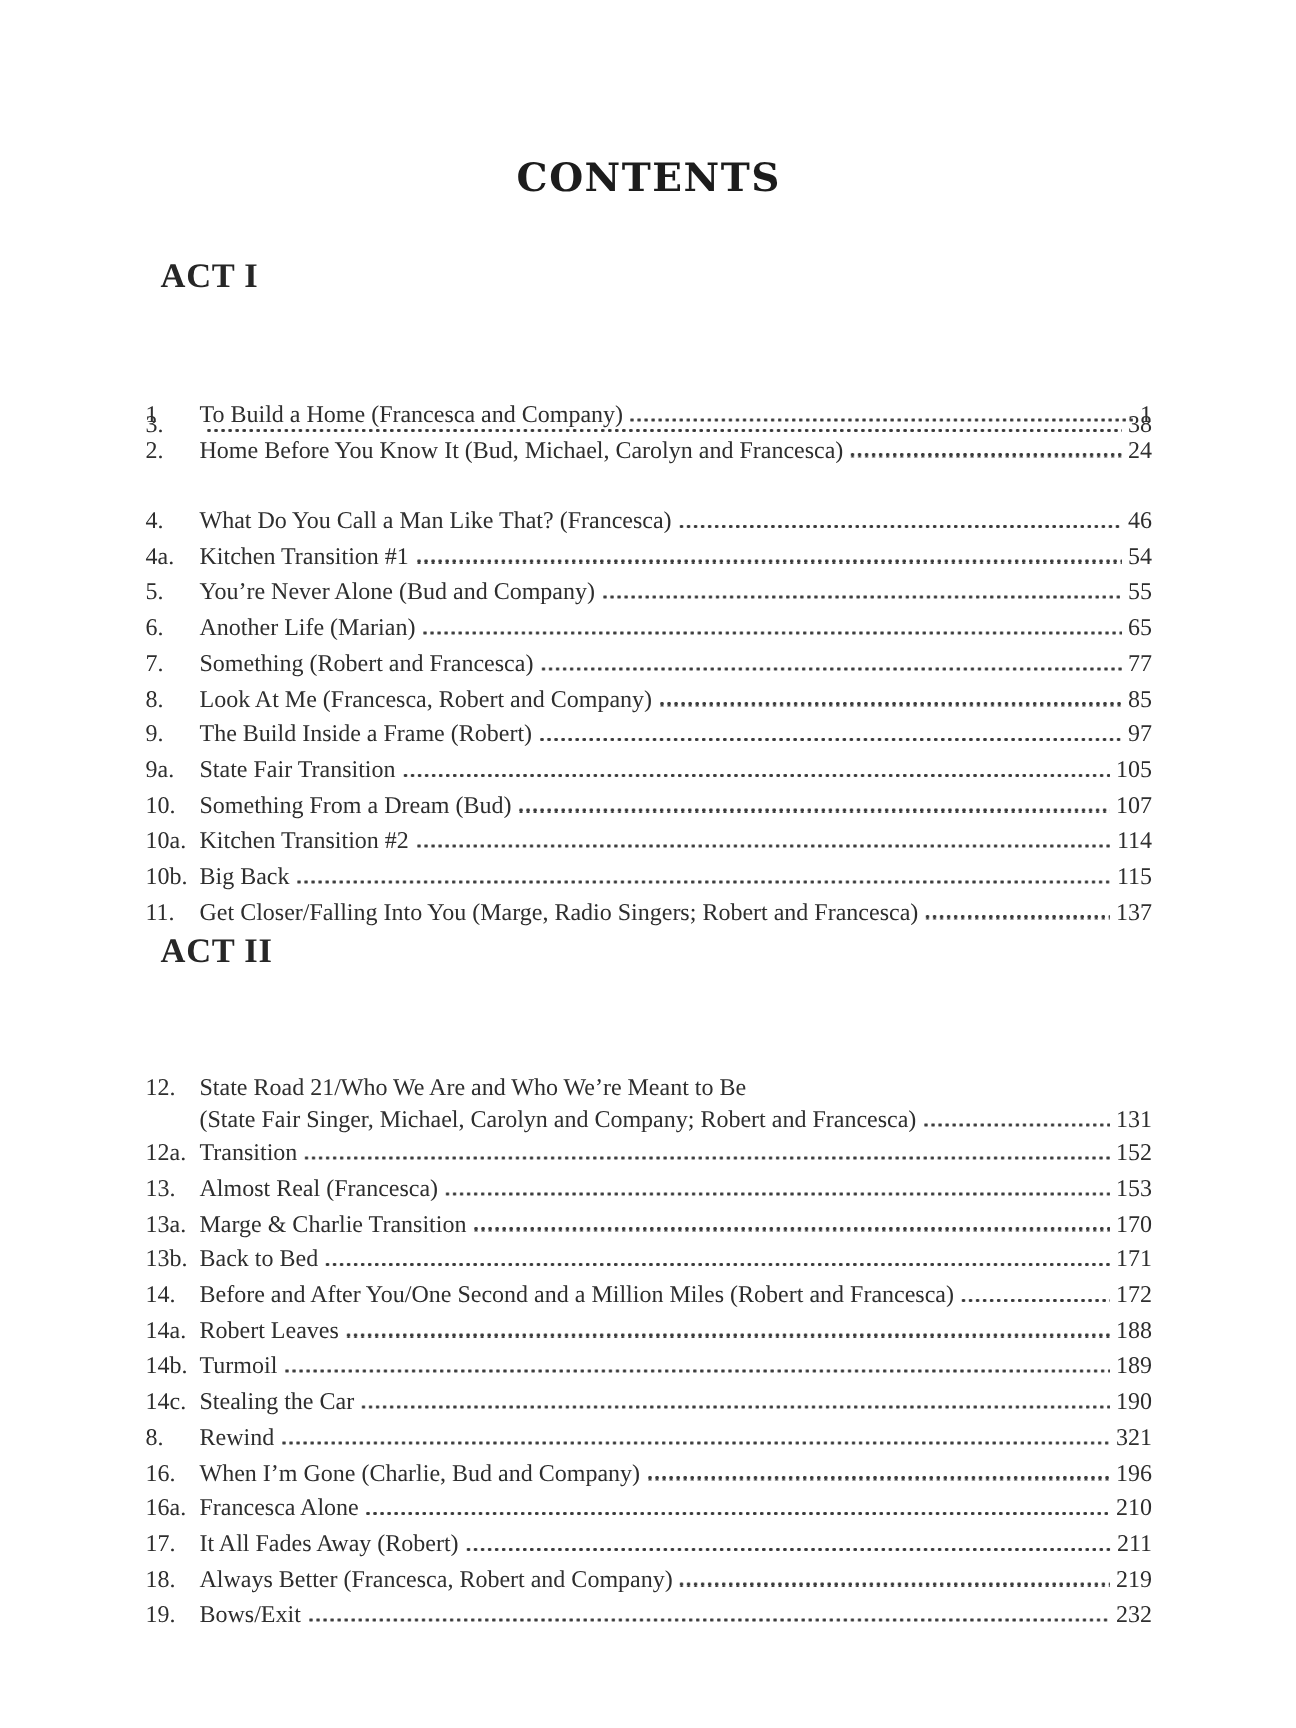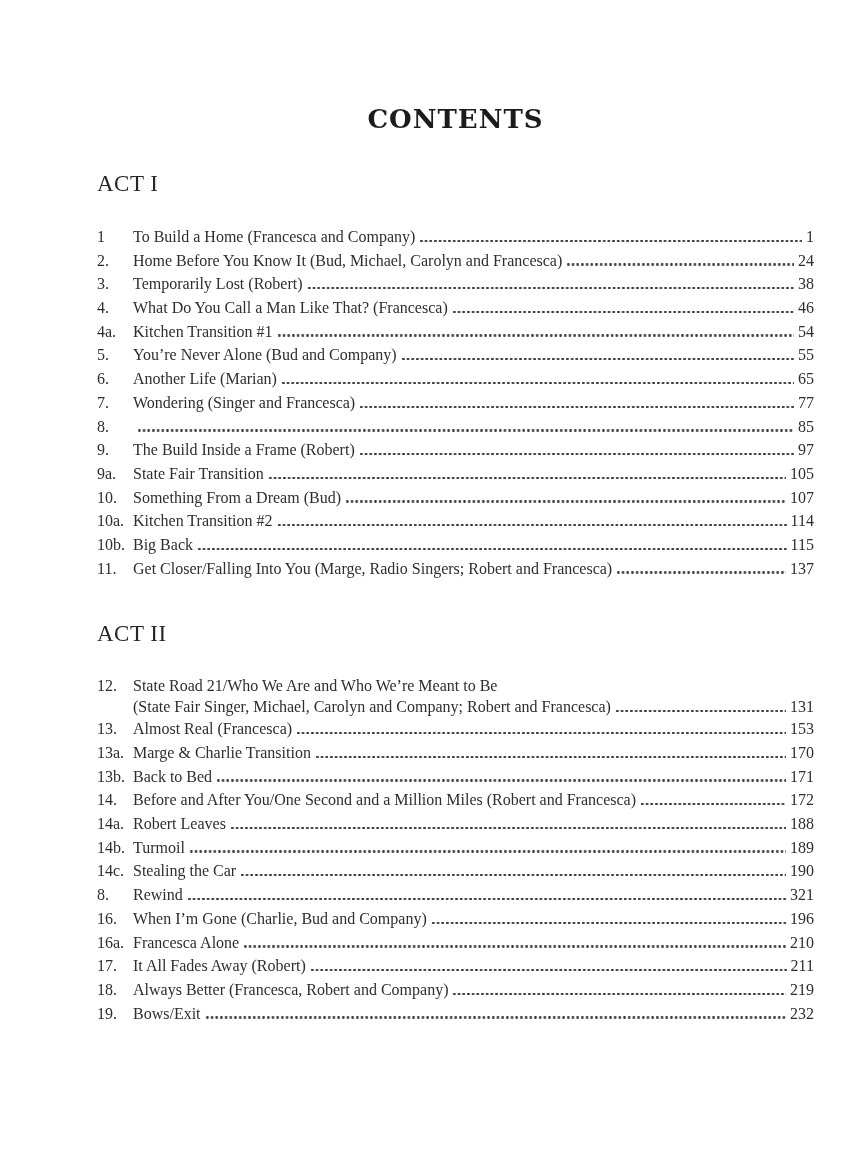--- a/index.html
+++ b/index.html
@@ -5,40 +5,40 @@
   html, body {
     margin: 0;
     padding: 0;
     background: #ffffff;
   }
   .page {
     position: relative;
     width: 864px;
     height: 1152px;
     box-sizing: border-box;
-    padding: 0 50px 0 97px;
+    padding: 0 96px 0 97px;
     background: #ffffff;
     font-family: "Liberation Serif", "DejaVu Serif", serif;
     color: #2e2e2e;
     overflow: hidden;
   }
   .title {
     margin: 0;
     padding-top: 104px;
     text-align: center;
     font-family: "DejaVu Serif", serif;
     font-size: 26px;
     font-weight: bold;
     letter-spacing: 1px;
     color: #1c1c1c;
   }
   .act-heading {
-    margin: 0;
+    margin: 10px;
     font-size: 23px;
-    font-weight: normal;
+    font-weight: bold;
     letter-spacing: 0.5px;
     color: #262626;
     line-height: 27px;
   }
   .act-1 .act-heading { margin-top: 36px; }
   .act-2 .act-heading { margin-top: 40px; }
   .act-items {
     margin-top: 28px;
   }
   .row {
@@ -60,20 +60,21 @@
     line-height: 21px;
     font-family: Liberation Serif, serif;
   }
   .num {
     flex: 0 0 36px;
     color: #2e2e2e;
   }
   .entry-title {
     flex: 0 0 auto;
     color: #2e2e2e;
+    margin-top: 40px;
   }
   .leader {
     flex: 1 1 10px;
     min-width: 10px;
     height: 2.3px;
     margin: 0 4px 0 4px;
     background-image: radial-gradient(circle, #3b3b3b 1.05px, rgba(0,0,0,0) 1.4px);
     background-size: 4.7px 2.3px;
     background-position: left bottom;
     background-repeat: repeat-x;
@@ -102,21 +103,20 @@
 
   <div class="row">
     <span class="num">2.</span>
     <span class="entry-title">Home Before You Know It (Bud, Michael, Carolyn and Francesca)</span>
     <span class="leader"></span>
     <span class="pg">24</span>
   </div>
 
   <div class="row">
     <span class="num">3.</span>
-    <span class="entry-title">Temporarily Lost (Robert)</span>
     <span class="leader"></span>
     <span class="pg">38</span>
   </div>
 
   <div class="row">
     <span class="num">4.</span>
     <span class="entry-title">What Do You Call a Man Like That? (Francesca)</span>
     <span class="leader"></span>
     <span class="pg">46</span>
   </div>
@@ -137,27 +137,28 @@
 
   <div class="row">
     <span class="num">6.</span>
     <span class="entry-title">Another Life (Marian)</span>
     <span class="leader"></span>
     <span class="pg">65</span>
   </div>
 
   <div class="row">
     <span class="num">7.</span>
-    <span class="entry-title">Wondering (Singer and Francesca)</span>
+    <span class="entry-title">Something (Robert and Francesca)</span>
     <span class="leader"></span>
     <span class="pg">77</span>
   </div>
 
   <div class="row">
     <span class="num">8.</span>
+    <span class="entry-title">Look At Me (Francesca, Robert and Company)</span>
     <span class="leader"></span>
     <span class="pg">85</span>
   </div>
 
   <div class="row">
     <span class="num">9.</span>
     <span class="entry-title">The Build Inside a Frame (Robert)</span>
     <span class="leader"></span>
     <span class="pg">97</span>
   </div>
@@ -208,20 +209,26 @@
       <span class="entry-title">State Road 21/Who We Are and Who We’re Meant to Be</span>
     </div>
     <div class="line">
       <span class="num"></span>
       <span class="entry-title">(State Fair Singer, Michael, Carolyn and Company; Robert and Francesca)</span>
       <span class="leader"></span>
       <span class="pg">131</span>
     </div>
   </div>
 
+  <div class="row">
+    <span class="num">12a.</span>
+    <span class="entry-title">Transition</span>
+    <span class="leader"></span>
+    <span class="pg">152</span>
+  </div>
 
   <div class="row">
     <span class="num">13.</span>
     <span class="entry-title">Almost Real (Francesca)</span>
     <span class="leader"></span>
     <span class="pg">153</span>
   </div>
 
   <div class="row">
     <span class="num">13a.</span>

